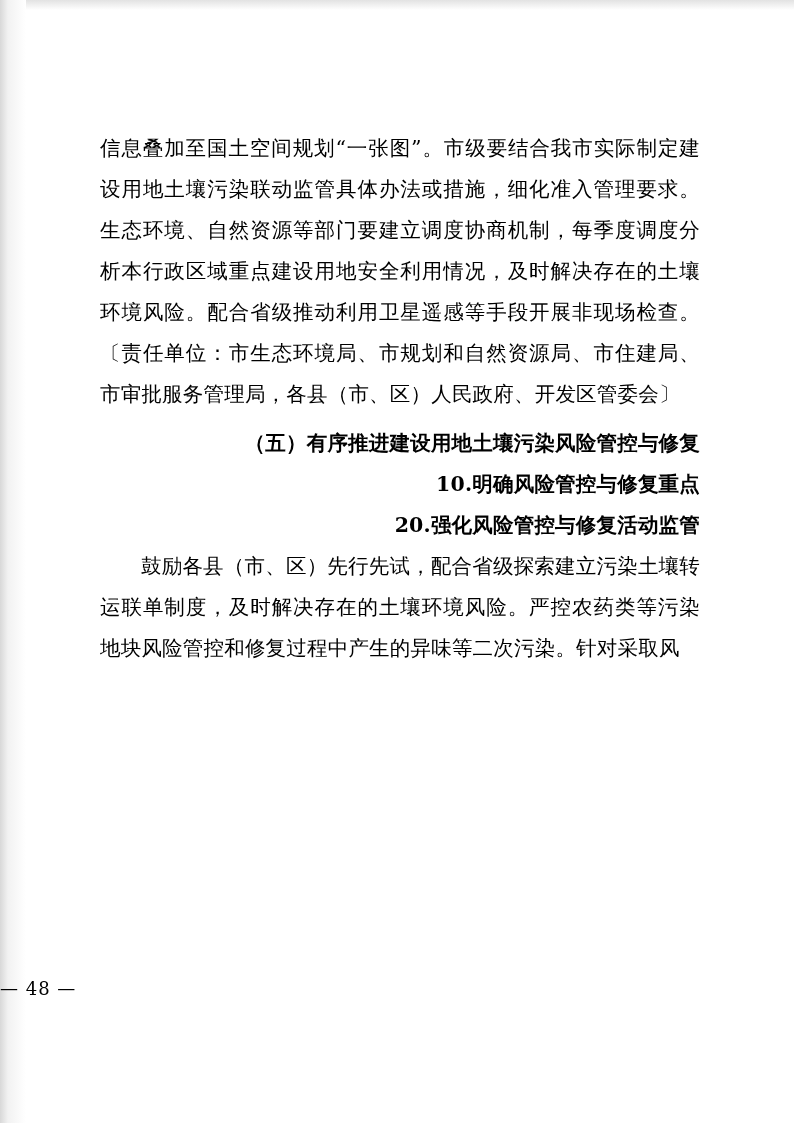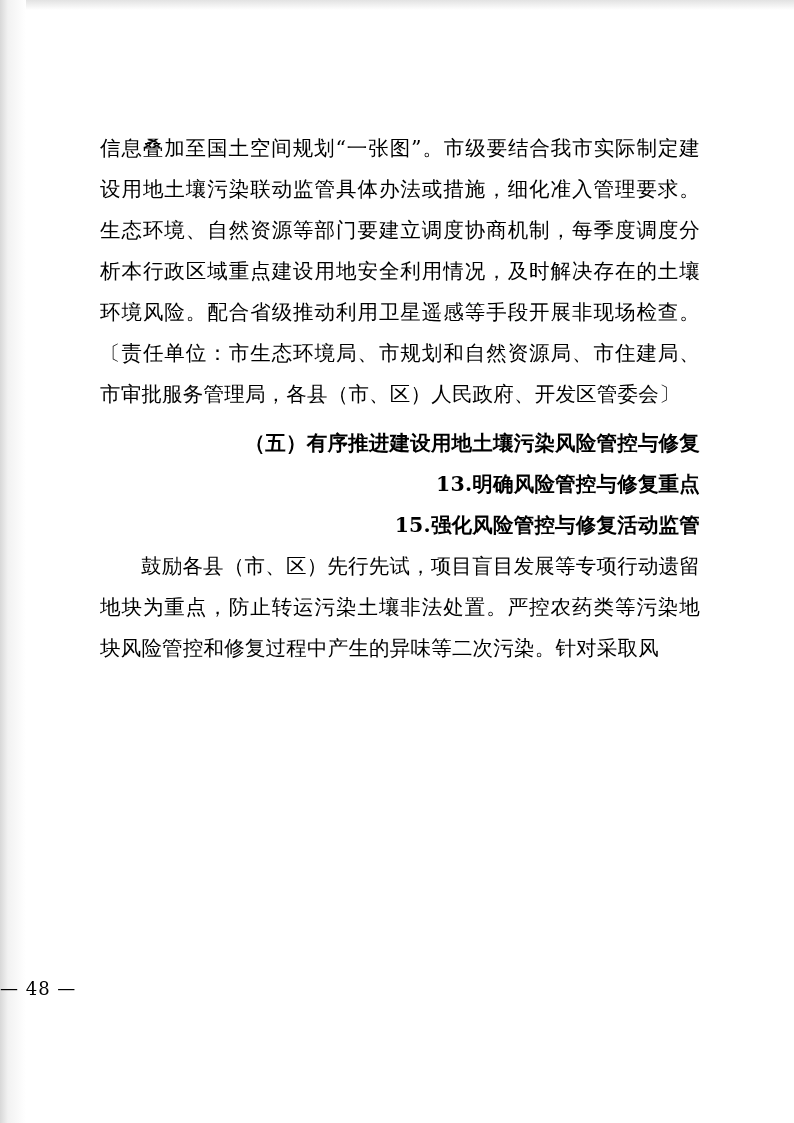--- a/index.html
+++ b/index.html
@@ -79,19 +79,19 @@
 <body>
 
 <div class="page">
   <div class="page-edge-top"></div>
   <div class="page-edge-left"></div>
 
   <div class="content">
     <p class="para">信息叠加至国土空间规划“一张图”。市级要结合我市实际制定建设用地土壤污染联动监管具体办法或措施，细化准入管理要求。生态环境、自然资源等部门要建立调度协商机制，每季度调度分析本行政区域重点建设用地安全利用情况，及时解决存在的土壤环境风险。配合省级推动利用卫星遥感等手段开展非现场检查。〔责任单位：市生态环境局、市规划和自然资源局、市住建局、市审批服务管理局，各县（市、区）人民政府、开发区管委会〕</p>
     <div class="spacer-sm"></div>
     <p class="heading">（五）有序推进建设用地土壤污染风险管控与修复</p>
-    <p class="heading">13.明确风险管控与修复重点</p>
-    <p class="heading">15.强化风险管控与修复活动监管</p>
-    <p class="para indent">鼓励各县（市、区）先行先试，项目盲目发展等专项行动遗留地块为重点，防止转运污染土壤非法处置。严控农药类等污染地块风险管控和修复过程中产生的异味等二次污染。针对采取风</p>
+    <p class="heading">10.明确风险管控与修复重点</p>
+    <p class="heading">20.强化风险管控与修复活动监管</p>
+    <p class="para indent">鼓励各县（市、区）先行先试，配合省级探索建立污染土壤转运联单制度，及时解决存在的土壤环境风险。严控农药类等污染地块风险管控和修复过程中产生的异味等二次污染。针对采取风</p>
   </div>
 
   <div class="footer">— 48 —</div>
 </div>
 
 </body></html>

